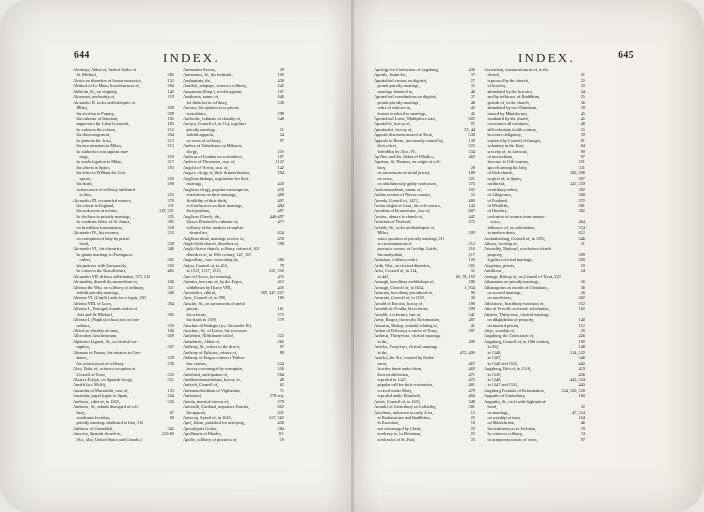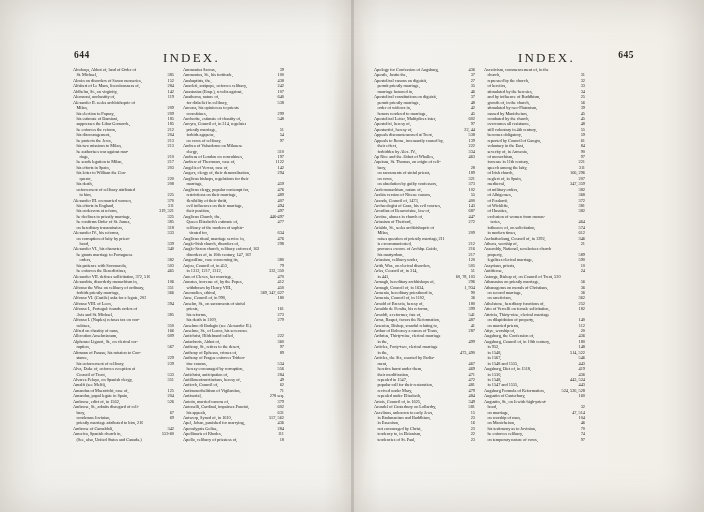--- a/index.html
+++ b/index.html
@@ -7,20 +7,21 @@
     padding: 0;
     background: #e9e7e2;
   }
   .page {
     position: relative;
     width: 704px;
     height: 512px;
     background: #eceae5;
     overflow: hidden;
     font-family: "Liberation Serif", serif;
+    border-radius: 29px;
   }
   .book {
     position: absolute;
     left: 0; top: 0;
     width: 704px;
     height: 512px;
     background: linear-gradient(90deg, #eceae4 0%, #f2f0ec 6%, #f4f2ee 46%, #e4e1da 50%, #f4f2ee 54%, #f2efe9 94%, #e9e6df 100%);
   }
   .spine {
     position: absolute;

